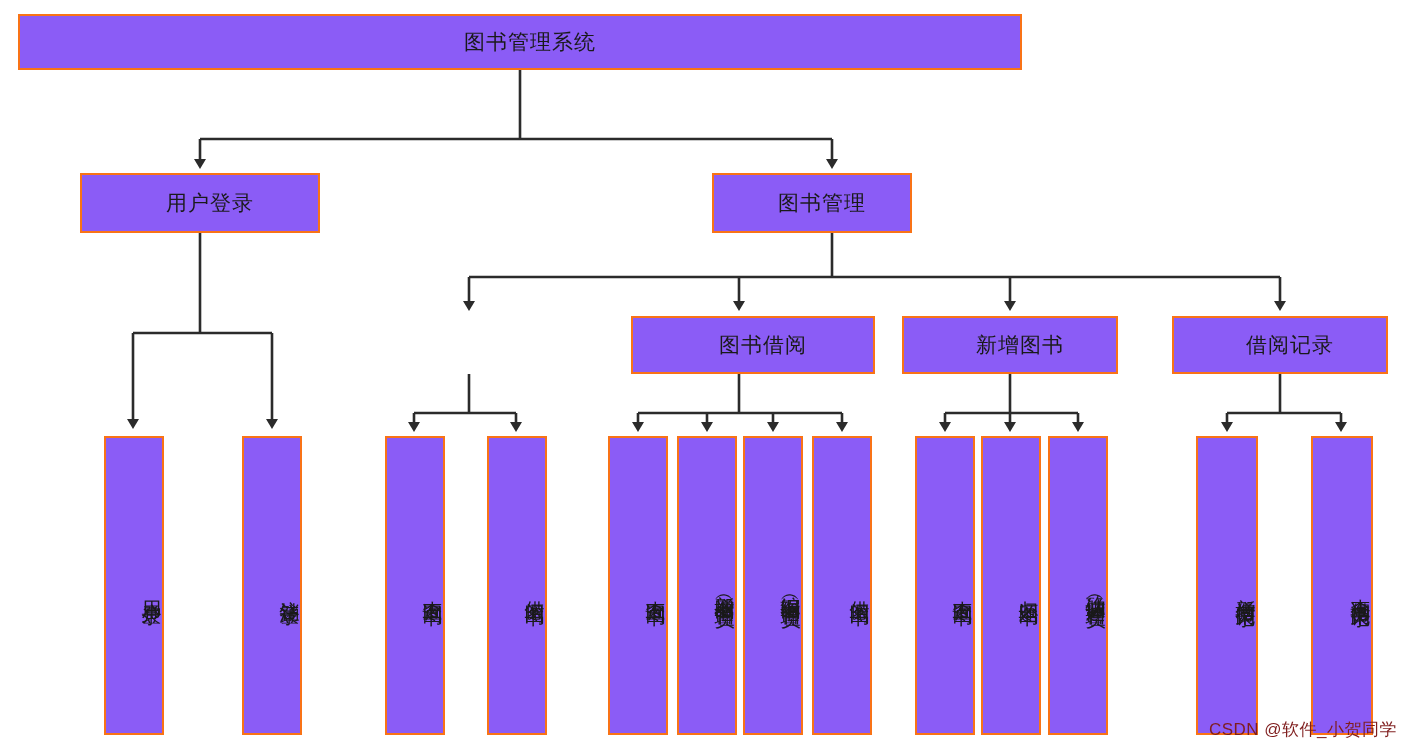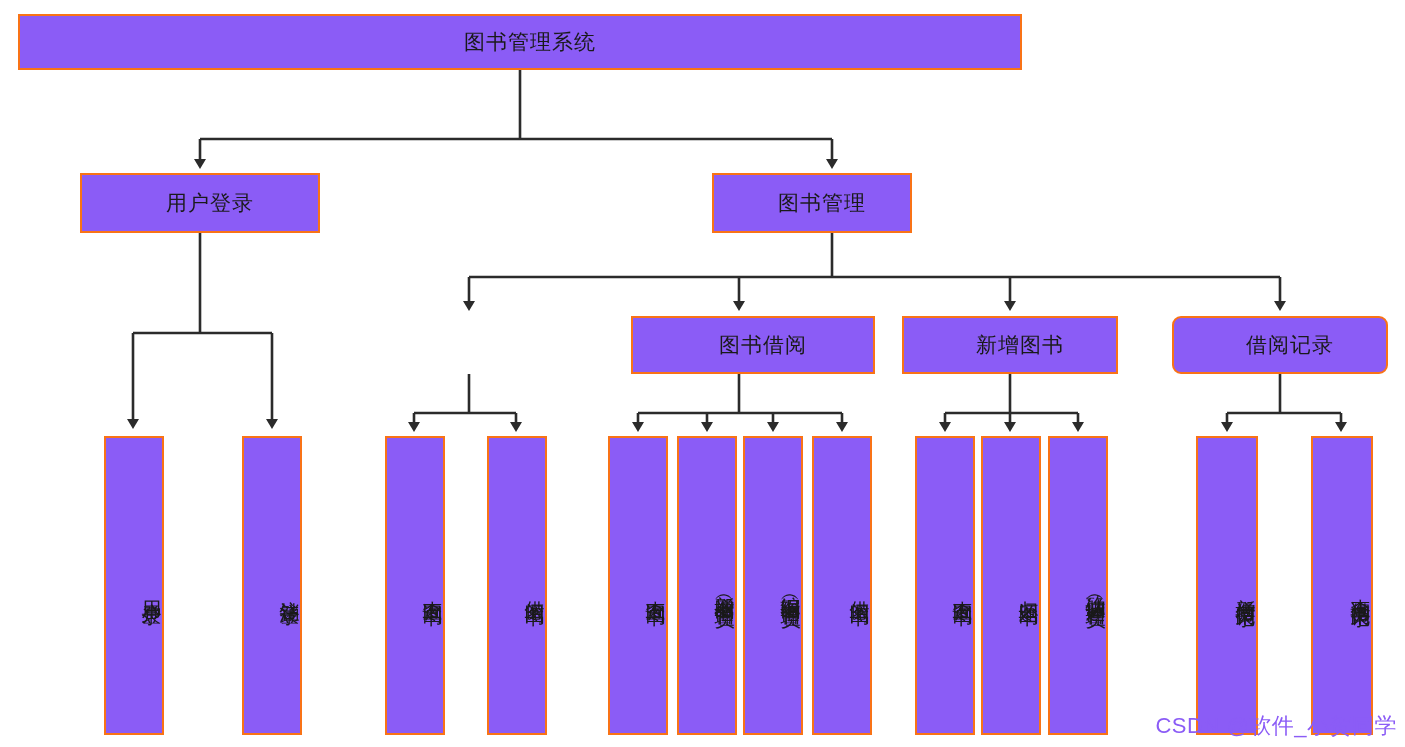--- a/index.html
+++ b/index.html
@@ -56,22 +56,22 @@
   }
   .node-v .vtext {
     writing-mode: vertical-rl;
     text-orientation: upright;
     display: block;
   }
   .watermark {
     position: absolute;
     right: 8px;
     bottom: 6px;
-    font-size: 22px;
-    color: #8b5cf6;
+    font-size: 17px;
+    color: #7f1d1d;
     white-space: nowrap;
     letter-spacing: 0.5px;
   }
 </style>
 </head>
 <body>
 
 <div id="canvas">
 
   <svg id="edges" viewBox="0 0 1405 747" xmlns="http://www.w3.org/2000/svg">
@@ -134,21 +134,21 @@
   <div class="node node-h" style="left:712px; top:173px; width:200px; height:60px;">
     <span>图书管理</span>
   </div>
 
   <div class="node node-h" style="left:631px; top:316px; width:244px; height:58px;">
     <span>图书借阅</span>
   </div>
   <div class="node node-h" style="left:902px; top:316px; width:216px; height:58px;">
     <span>新增图书</span>
   </div>
-  <div class="node node-h" style="left:1172px; top:316px; width:216px; height:58px;border-radius:9px;">
+  <div class="node node-h" style="left:1172px; top:316px; width:216px; height:58px;">
     <span>借阅记录</span>
   </div>
 
   <div class="node node-v" style="left:104px; top:436px; width:60px; height:299px;">
     <span class="vtext">用户登录</span>
   </div>
   <div class="node node-v" style="left:242px; top:436px; width:60px; height:299px;">
     <span class="vtext">注销登录</span>
   </div>
 

